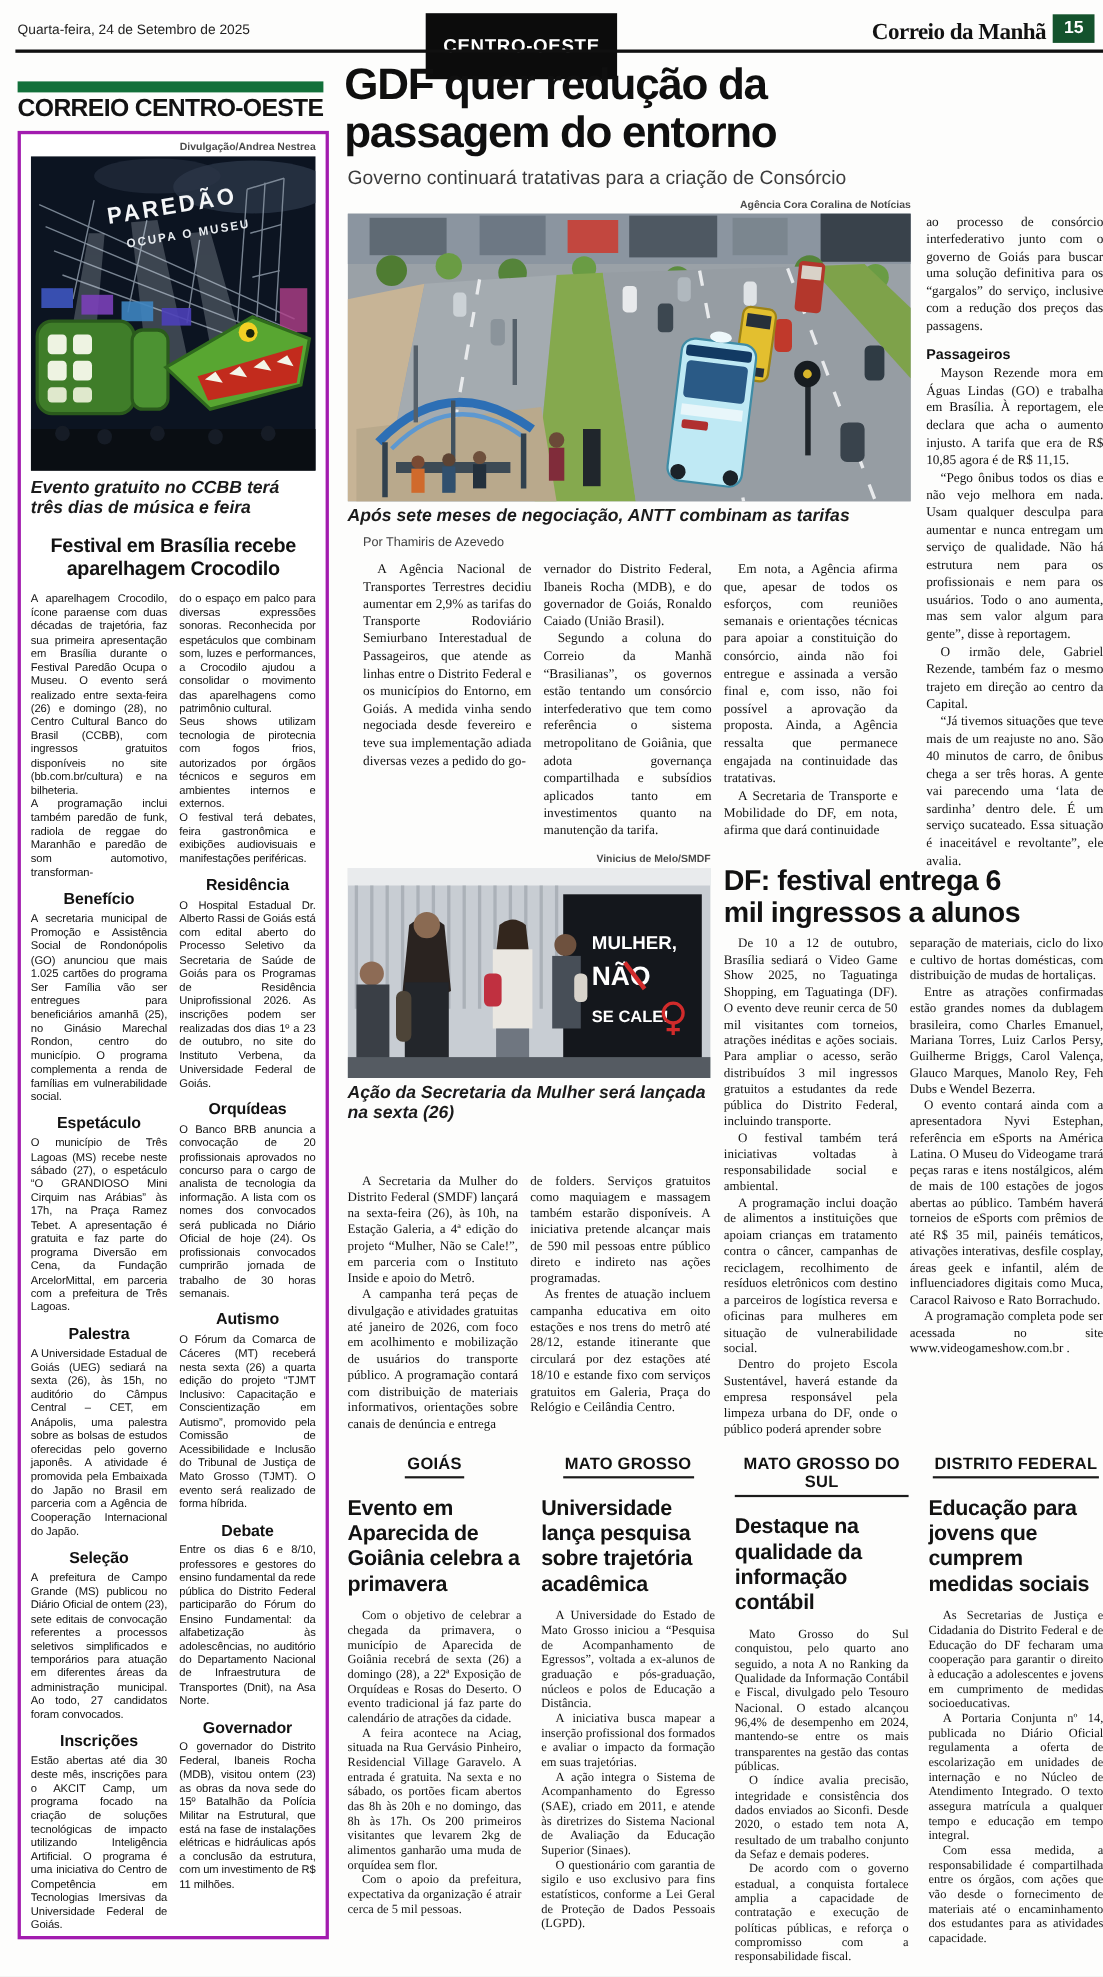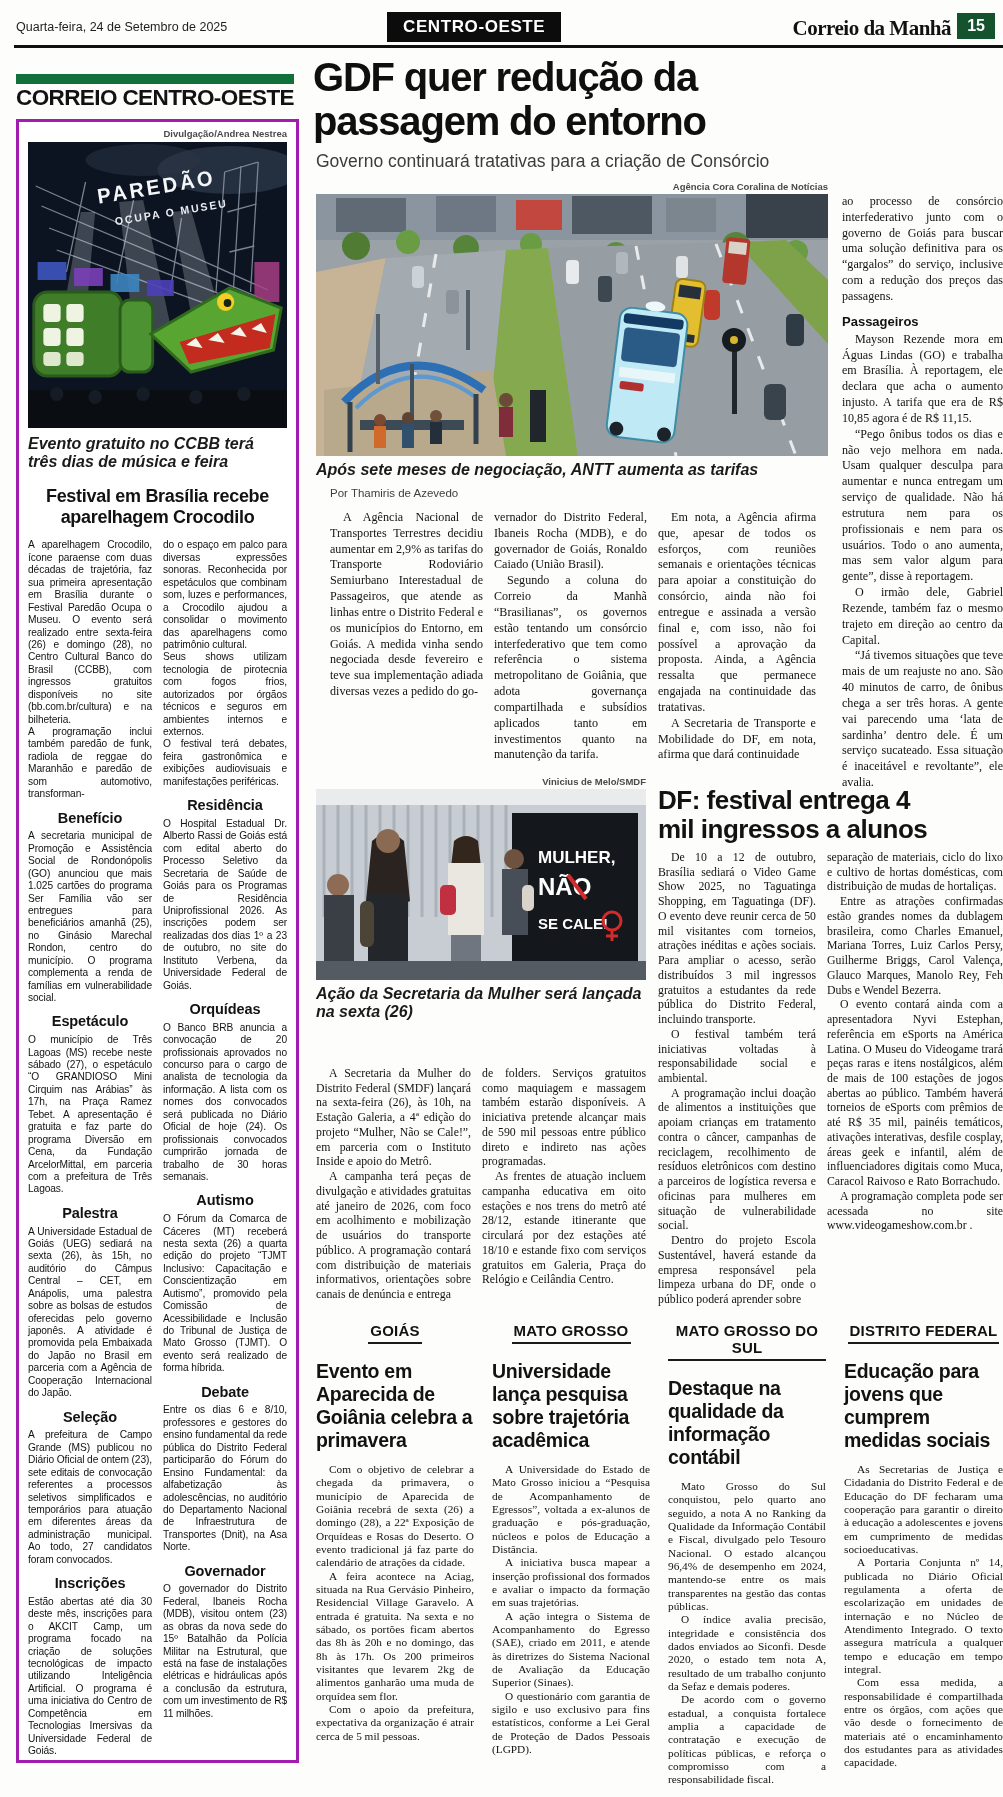--- a/index.html
+++ b/index.html
@@ -2,21 +2,21 @@
 <html lang="pt"><head>
 <meta charset="utf-8">
 <style>
   html,body{margin:0;padding:0;background:#e9e9e9;}
   .page{position:relative;width:1003px;height:1797px;margin:0 auto;background:#fdfdfc;
         font-family:"Liberation Sans",sans-serif;color:#121212;overflow:hidden;}
 
   
   .h-date{position:absolute;left:16px;top:20px;font-size:12.5px;color:#1e1e1e;}
   .h-section{position:absolute;left:387px;top:12px;background:#0c0c0c;color:#fff;
-             font-weight:bold;font-size:17px;letter-spacing:.6px;padding:5px 16px;}
+             font-weight:bold;font-size:17px;letter-spacing:.6px;padding:20px 16px;}
   .h-mast{position:absolute;right:52px;top:16px;font-family:"Liberation Serif",serif;
           font-weight:bold;font-size:21px;letter-spacing:-.5px;}
   .h-pagenum{position:absolute;right:8px;top:13px;background:#14532d;color:#fff;
              font-weight:bold;font-size:16px;padding:4px 10px;}
   .h-rule{position:absolute;left:14px;right:0;top:45px;height:2.5px;background:#101010;}
 
   
   .green-bar{position:absolute;left:16px;top:74px;width:278px;height:10px;background:#12703a;}
   .kicker-left{position:absolute;left:16px;top:85px;margin:0;font-size:22.5px;font-weight:bold;
                letter-spacing:-.6px;}
@@ -308,21 +308,21 @@
     </g>
     <g>
       <rect x="416" y="150" width="5" height="70" fill="#20262b"></rect>
       <circle cx="418" cy="146" r="12" fill="#171c20"></circle>
         <circle cx="418" cy="146" r="4" fill="#d8b52a"></circle>
     </g>
     <rect x="60" y="120" width="4" height="70" fill="#55606a"></rect>
     <rect x="150" y="96" width="4" height="60" fill="#55606a"></rect>
   </svg>
 
-  <div class="caption main-caption">Após sete meses de negociação, ANTT aumenta as tarifas</div>
+  <div class="caption main-caption">Após sete meses de negociação, ANTT combinam as tarifas</div>
   <div class="byline">Por Thamiris de Azevedo</div>
 
   <div class="serif mcol1">
 
   <p>A Agência Nacional de Transportes Terrestres decidiu aumentar em 2,9% as tarifas do Transporte Rodoviário Semiurbano Interestadual de Passageiros, que atende as linhas entre o Distrito Federal e os municípios do Entorno, em Goiás. A medida vinha sendo negociada desde fevereiro e teve sua implementação adiada diversas vezes a pedido do go-</p>
     </div>
   <div class="serif mcol2 cont">
 
   <p>vernador do Distrito Federal, Ibaneis Rocha (MDB), e do governador de Goiás, Ronaldo Caiado (União Brasil).</p>
       <p>Segundo a coluna do Correio da Manhã “Brasilianas”, os governos estão tentando um consórcio interfederativo que tem como referência o sistema metropolitano de Goiânia, que adota governança compartilhada e subsídios aplicados tanto em investimentos quanto na manutenção da tarifa.</p>
@@ -402,21 +402,21 @@
 
   <p>A Secretaria da Mulher do Distrito Federal (SMDF) lançará na sexta-feira (26), às 10h, na Estação Galeria, a 4ª edição do projeto “Mulher, Não se Cale!”, em parceria com o Instituto Inside e apoio do Metrô.</p>
       <p>A campanha terá peças de divulgação e atividades gratuitas até janeiro de 2026, com foco em acolhimento e mobilização de usuários do transporte público. A programação contará com distribuição de materiais informativos, orientações sobre canais de denúncia e entrega</p>
     </div>
   <div class="serif metro-col metro-col2 cont">
 
   <p>de folders. Serviços gratuitos como maquiagem e massagem também estarão disponíveis. A iniciativa pretende alcançar mais de 590 mil pessoas entre público direto e indireto nas ações programadas.</p>
       <p>As frentes de atuação incluem campanha educativa em oito estações e nos trens do metrô até 28/12, estande itinerante que circulará por dez estações até 18/10 e estande fixo com serviços gratuitos em Galeria, Praça do Relógio e Ceilândia Centro.</p>
     </div>
 
-  <h2 class="vgs-headline"><span>DF: festival entrega 4</span><br><span>mil ingressos a alunos</span></h2>
+  <h2 class="vgs-headline"><span>DF: festival entrega 6</span><br><span>mil ingressos a alunos</span></h2>
   <div class="serif vgs-col vgs-col1">
 
   <p>De 10 a 12 de outubro, Brasília sediará o Video Game Show 2025, no Taguatinga Shopping, em Taguatinga (DF). O evento deve reunir cerca de 50 mil visitantes com torneios, atrações inéditas e ações sociais. Para ampliar o acesso, serão distribuídos 3 mil ingressos gratuitos a estudantes da rede pública do Distrito Federal, incluindo transporte.</p>
       <p>O festival também terá iniciativas voltadas à responsabilidade social e ambiental.</p>
       <p>A programação inclui doação de alimentos a instituições que apoiam crianças em tratamento contra o câncer, campanhas de reciclagem, recolhimento de resíduos eletrônicos com destino a parceiros de logística reversa e oficinas para mulheres em situação de vulnerabilidade social.</p>
       <p>Dentro do projeto Escola Sustentável, haverá estande da empresa responsável pela limpeza urbana do DF, onde o público poderá aprender sobre</p>
     </div>
   <div class="serif vgs-col vgs-col2 cont">
 
   <p>separação de materiais, ciclo do lixo e cultivo de hortas domésticas, com distribuição de mudas de hortaliças.</p>

